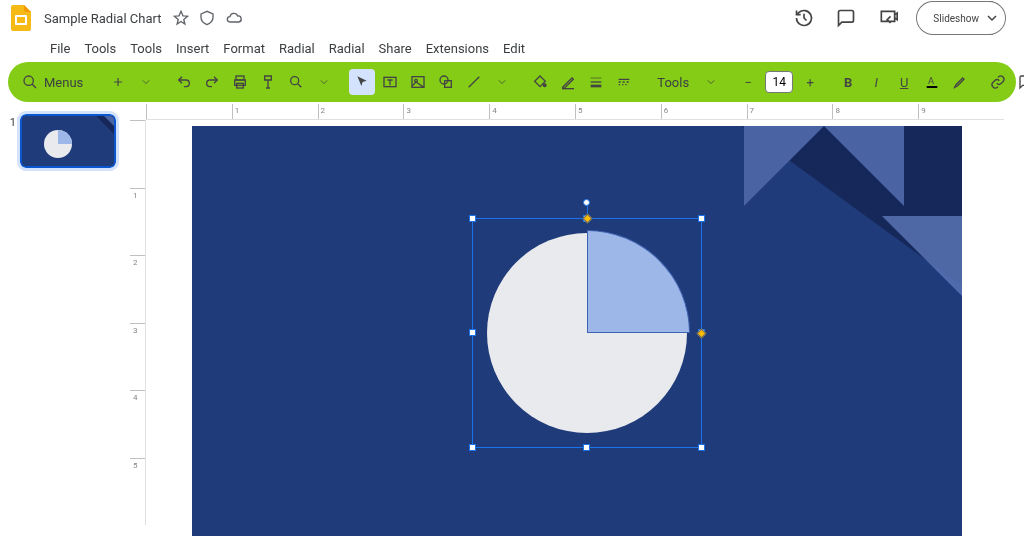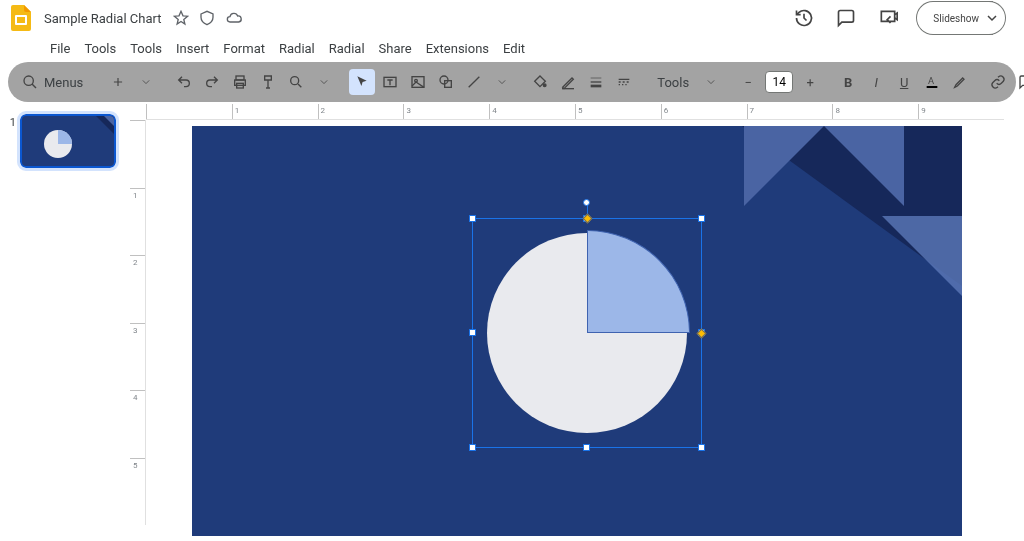--- a/index.html
+++ b/index.html
@@ -17,21 +17,21 @@
   .slideshow-split{height:34px;border:1px solid #747775;border-left:none;border-radius:0 18px 18px 0;display:flex;align-items:center;padding:0 8px;margin-left:-14px;cursor:pointer;}
   .slideshow-wrap{display:flex;align-items:center;}
   .slideshow-left{border-radius:18px 0 0 18px;border-right:none;}
   .share-btn { display:flex;align-items:center;gap:6px;background:#c2e7ff;border-radius:18px;height:36px;padding:0 18px;font-size:13px;cursor:pointer;color:#001d35;font-weight:500;}
 
   
   .menu-bar { display:flex;gap:2px;padding:2px 6px 4px 44px;font-size:13px;color:#3c4043;height:22px;align-items:center;margin-top:6px;}
   .menu-bar span{padding:2px 6px;cursor:pointer;border-radius:4px;}
 
   
-  .toolbar { display:flex;align-items:center;height:40px;background:#a3a3a3;border-radius:22px;margin:2px 8px;padding:0 8px;gap:2px;}
+  .toolbar { display:flex;align-items:center;height:40px;background:#84cc16;border-radius:22px;margin:2px 8px;padding:0 8px;gap:2px;}
   .tool { min-width:26px;height:26px;display:flex;align-items:center;justify-content:center;color:#444;cursor:pointer;border-radius:4px;padding:0 2px;}
   .tool.sel{background:#d3e3fd;}
   .menus-pill{display:flex;align-items:center;gap:6px;border-radius:14px;padding:2px 10px 2px 6px;cursor:pointer;}
   .sep{width:1px;height:20px;background:#c7c7c7;margin:0 4px;}
   .font-select{display:flex;align-items:center;gap:18px;padding:0 8px;cursor:pointer;font-size:13px;}
   .size-box{display:flex;align-items:center;gap:4px;}
   .size-input{width:28px;height:22px;border:1px solid #747775;border-radius:4px;text-align:center;font-size:12px;background:#fff;}
 
   
   .workspace{display:flex;height:calc(541px - 100px);}

